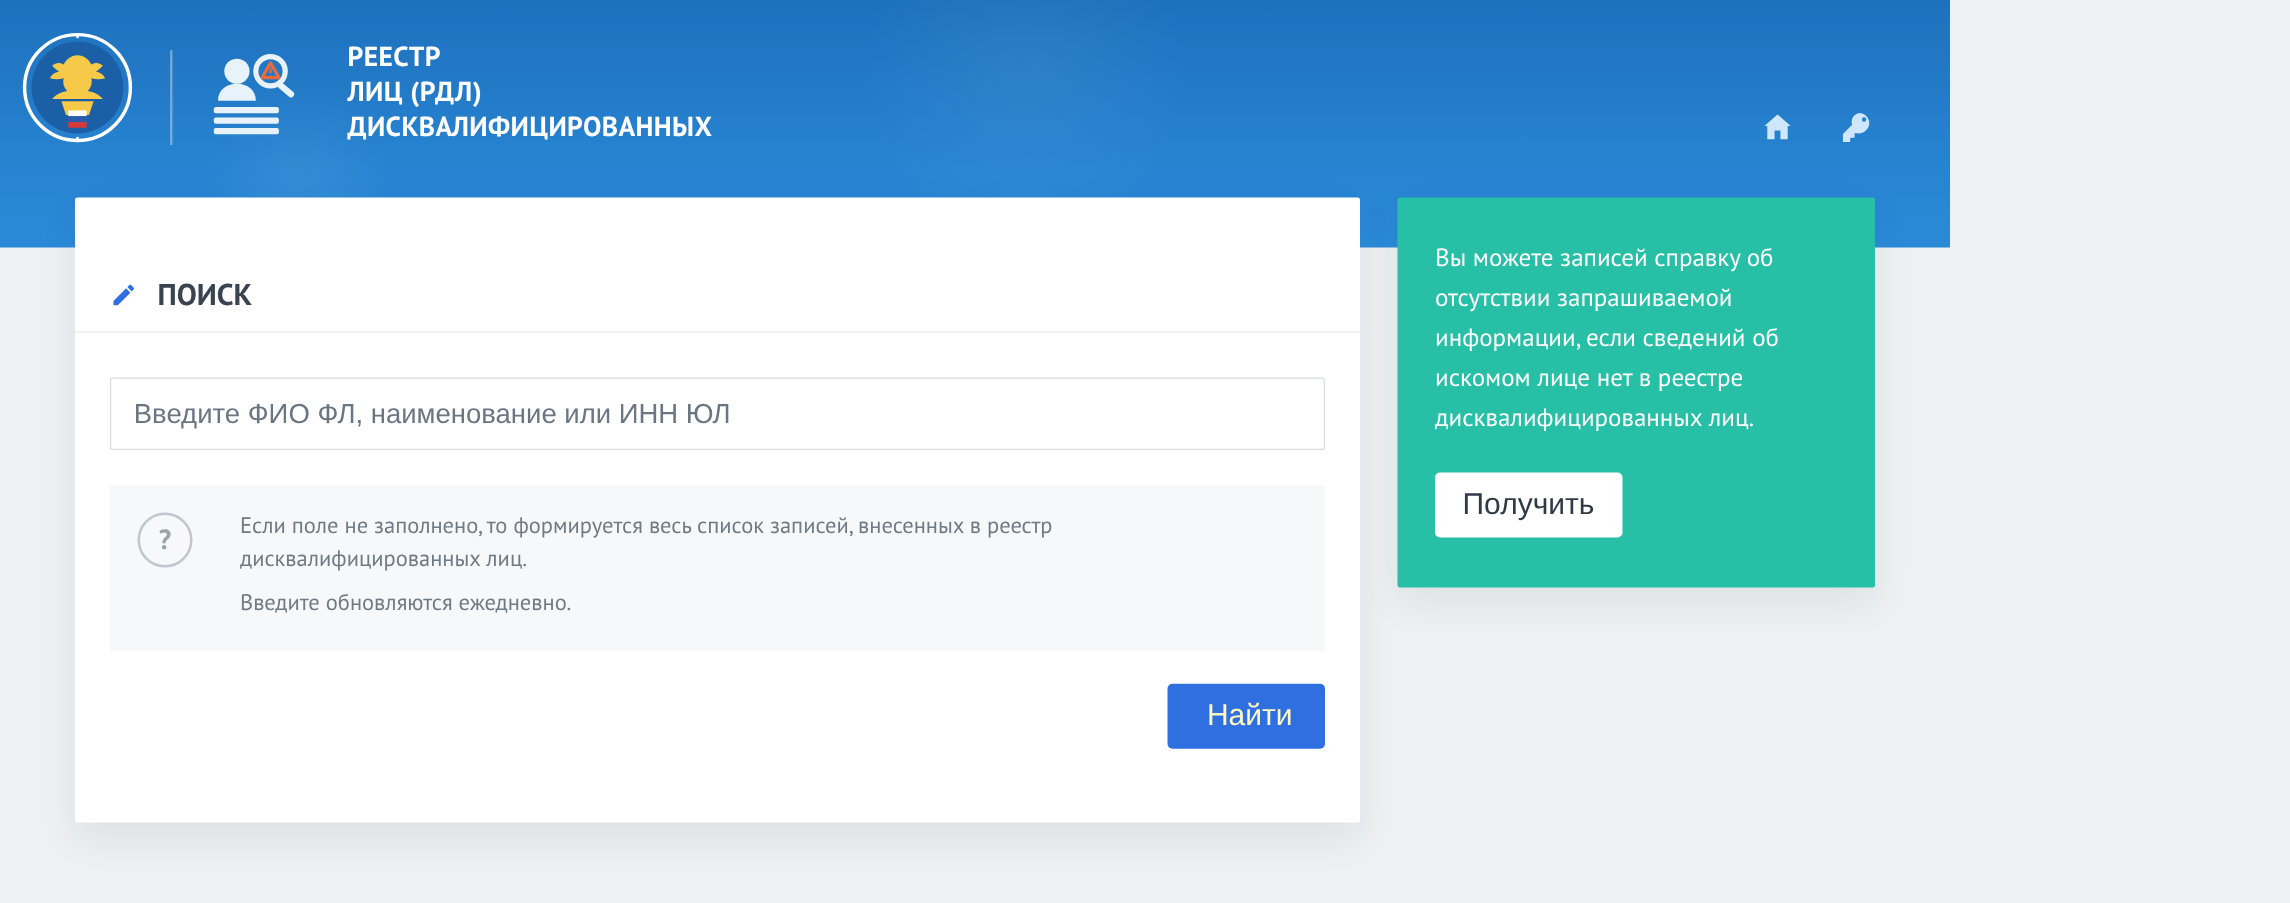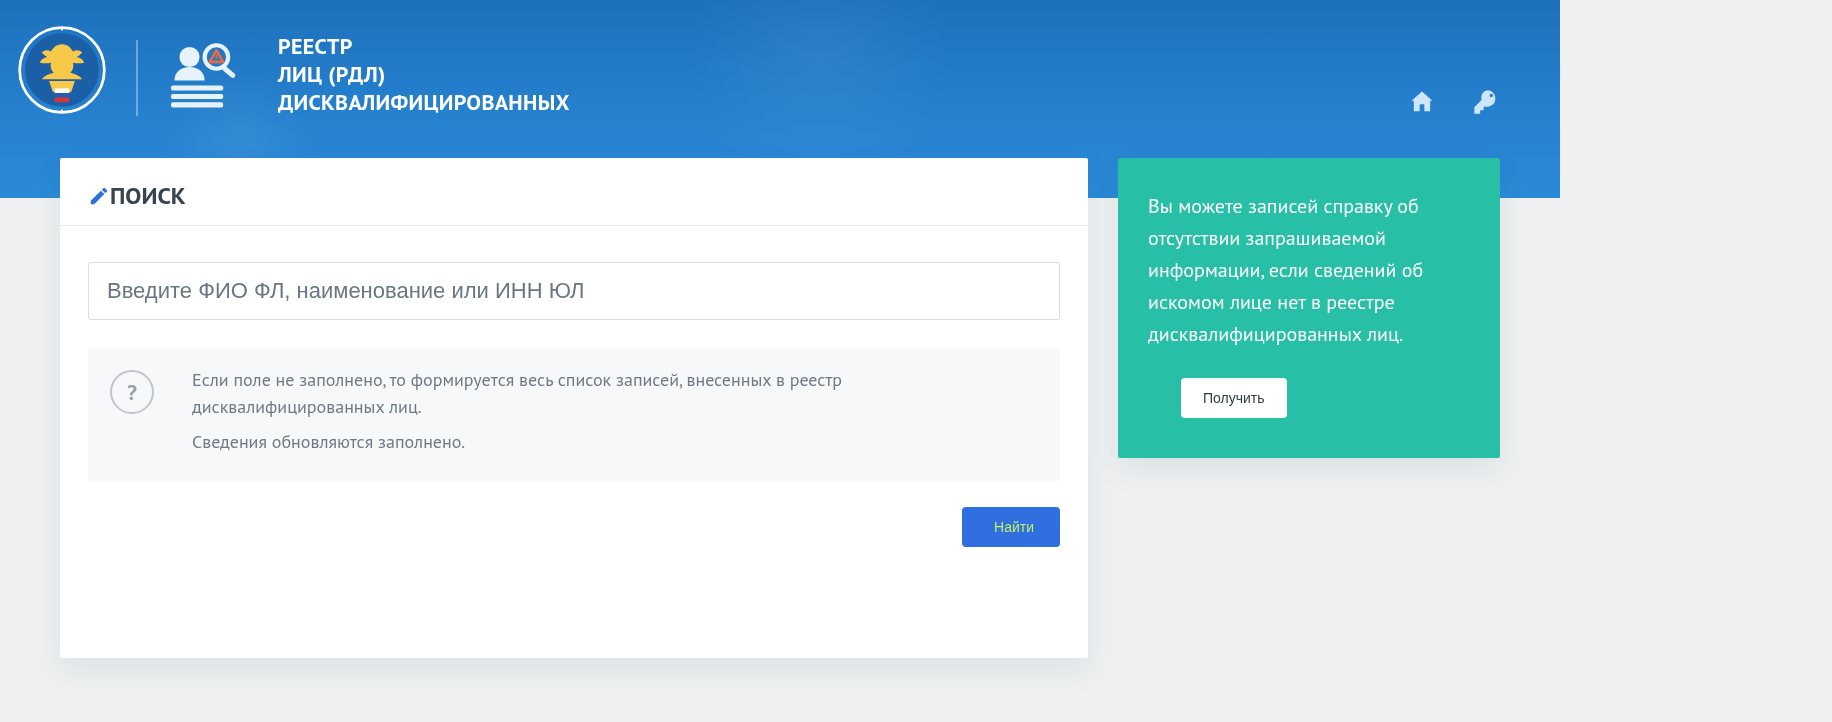--- a/index.html
+++ b/index.html
@@ -99,22 +99,22 @@
   .card.side{
     width:400px;
     background:var(--teal);
     color:#ffffff;
     padding:32px 30px 40px;
     border-radius:2px;
     box-shadow:0 12px 30px rgba(31,58,85,.08);
   }
 
   .card.search .card-title{
-    display:flex;align-items:center;
-    font-size:24px;font-weight:800;color:var(--heading);
+    display:flex;align-items:center;gap:16px;
+    font-size:24px;font-weight:800;color:var(--heading);margin-top:40px;
   }
   .card.search .card-title svg{width:22px;height:22px;fill:#2f6fe0;}
   .card.search .hr{
     height:1px;background:#e9edf1;margin:14px -28px 36px;
   }
 
   .input-wrap{
     border:1px solid var(--panel-border);
     border-radius:2px;
     background:#fff;
@@ -140,25 +140,24 @@
     display:flex;align-items:center;justify-content:center;
     color:#9aa2aa;font-size:22px;font-weight:700;flex:0 0 44px;margin-top:4px;
   }
   .hint p{margin:0 16px 8px;font-size:18px;line-height:1.5;}
 
   .actions{
     display:flex;justify-content:flex-end;margin-top:26px;
   }
   .btn{
     display:inline-flex;align-items:center;justify-content:center;
-    border-radius:4px;border:0;cursor:pointer;font-size:14px;
+    border-radius:4px;border:0;cursor:pointer;font-size:24px;
     padding:12px 26px;
-    margin-left:33px;
-  }
-  .btn-primary{background:var(--btn-blue);color:#bef264;padding-left:32px;}
+  }
+  .btn-primary{background:var(--btn-blue);color:#fef9c3;padding-left:32px;}
   .btn-white{background:#fff;color:#2e3a45;}
 
   .side-text{font-size:20px;line-height:1.6;margin:0 0 28px;}
   .side .btn-white{padding:12px 22px;}
 
   
   .fns-emblem circle.outer{fill:none;stroke:#ffffff;stroke-width:3;}
   .fns-emblem circle.inner{fill:#1b5fa6;}
 </style>
 </head>
@@ -245,21 +244,21 @@
       <div class="hr"></div>
 
       <div class="input-wrap">
         <input type="text" placeholder="Введите ФИО ФЛ, наименование или ИНН ЮЛ" value="" style="">
       </div>
 
       <div class="hint">
         <div class="q">?</div>
         <div>
           <p>Если поле не заполнено, то формируется весь список записей, внесенных в реестр дисквалифицированных лиц.</p>
-          <p>Сведения обновляются заполнено.</p>
+          <p>Введите обновляются ежедневно.</p>
         </div>
       </div>
 
       <div class="actions">
         <button class="btn btn-primary">Найти</button>
       </div>
     </section>
 
     <aside class="card side">
       <p class="side-text">Вы можете записей справку об отсутствии запрашиваемой информации, если сведений об искомом лице нет в реестре дисквалифицированных лиц.</p>

